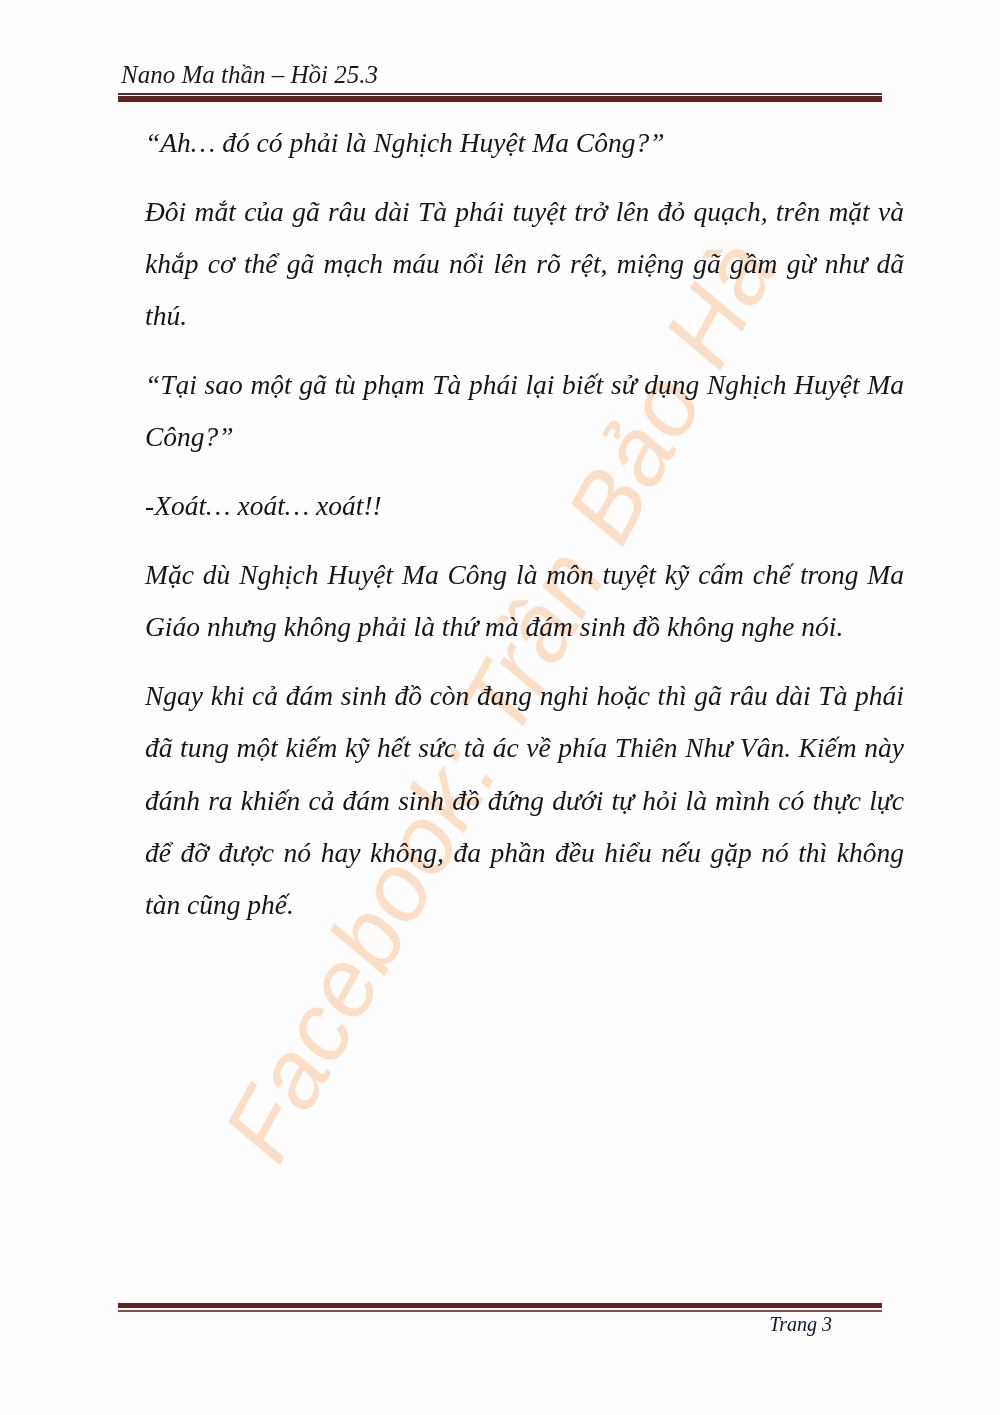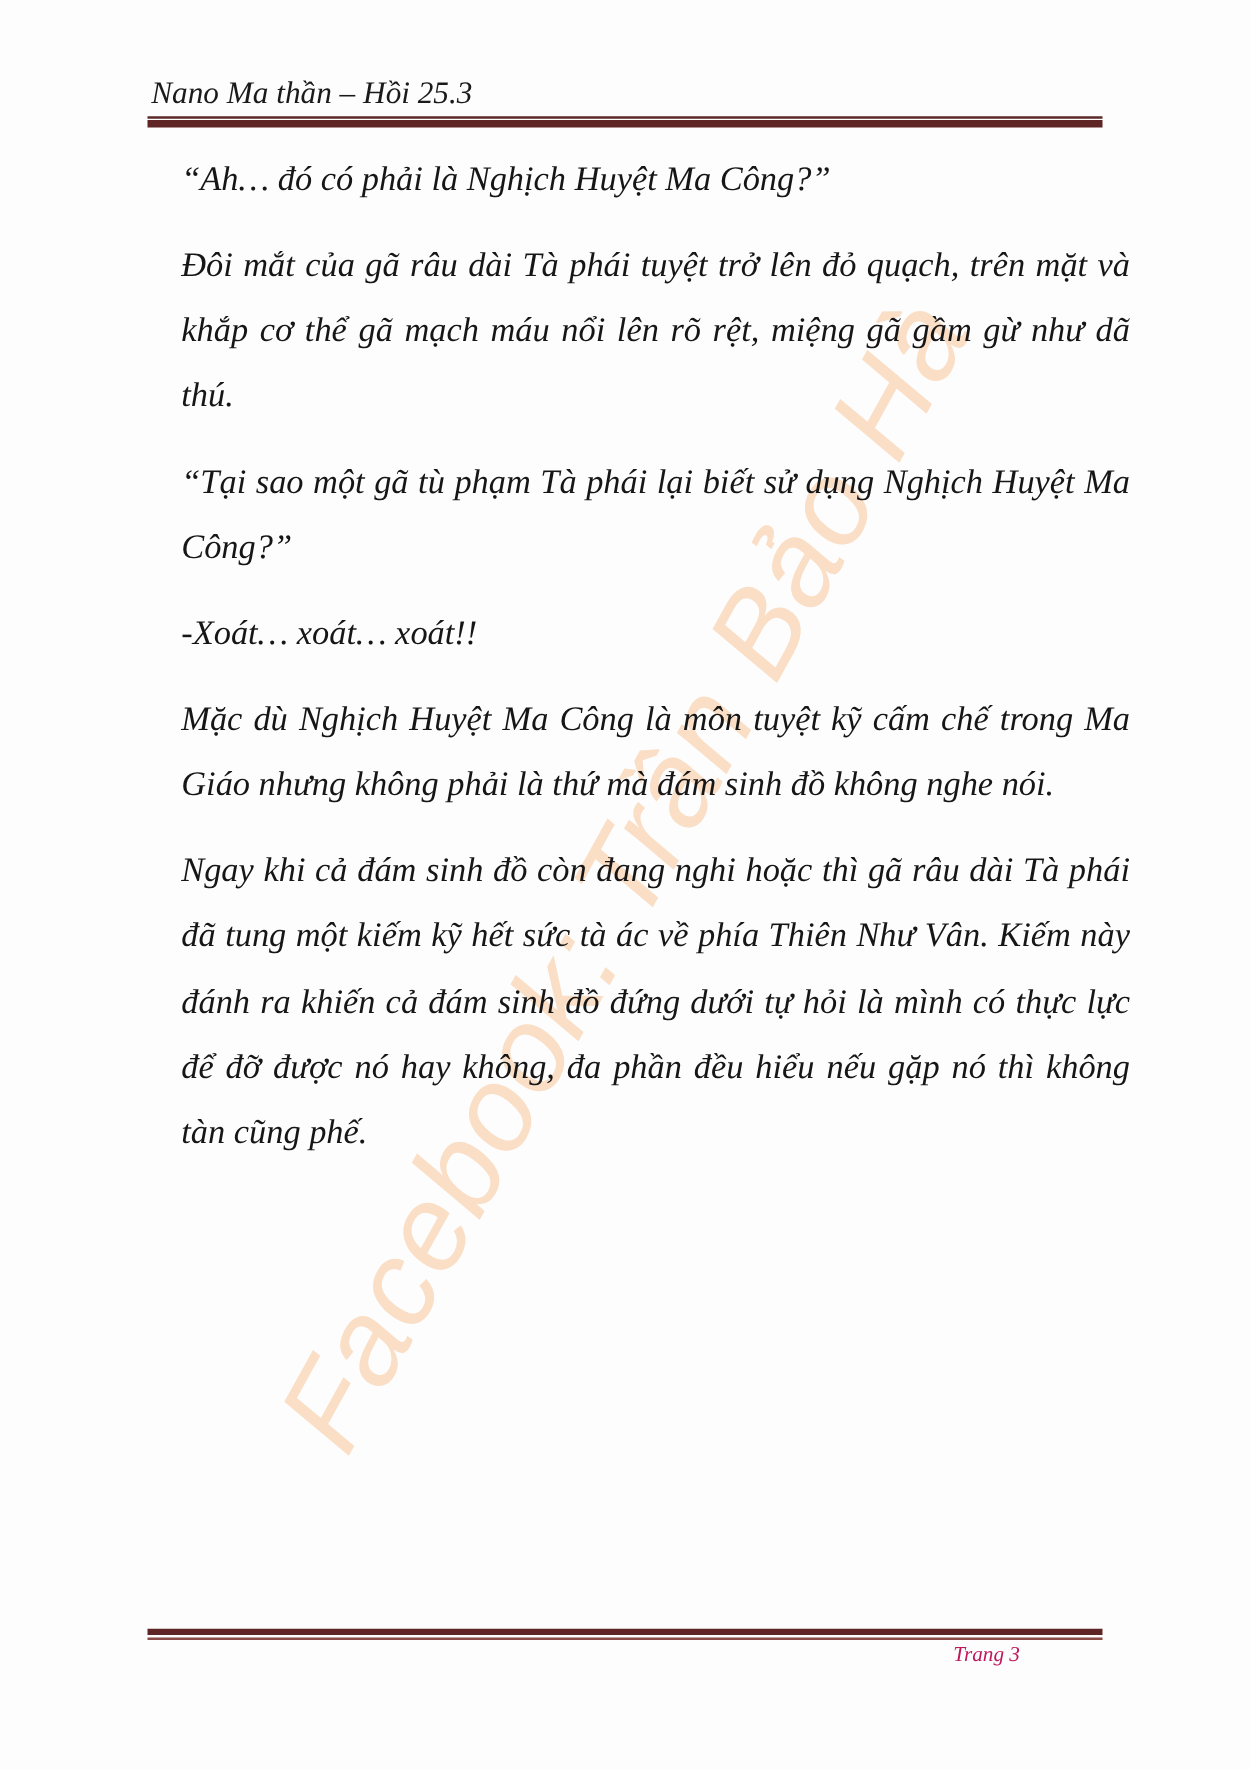--- a/index.html
+++ b/index.html
@@ -57,25 +57,25 @@
     .rule-bottom .thick {
       position: absolute; left: 0; right: 0; top: 0;
       height: 5px; background: #5e2524;
     }
     .rule-bottom .thin {
       position: absolute; left: 0; right: 0; top: 7px;
       height: 2px; background: #8a4a46;
     }
     .footer {
       position: absolute;
-      right: 132px;
+      right: 116px;
       top: 1313px;
-      font-size: 17px;
+      font-size: 20px;
       line-height: 22px;
-      color: #be185d;
+      color: #0f172a;
     }
     .content {
       position: absolute;
       left: 121px;
       top: 117px;
       width: 759px;
       font-size: 27.5px;
       line-height: 52.3px;
       text-align: justify;
       margin-left: 24px;

